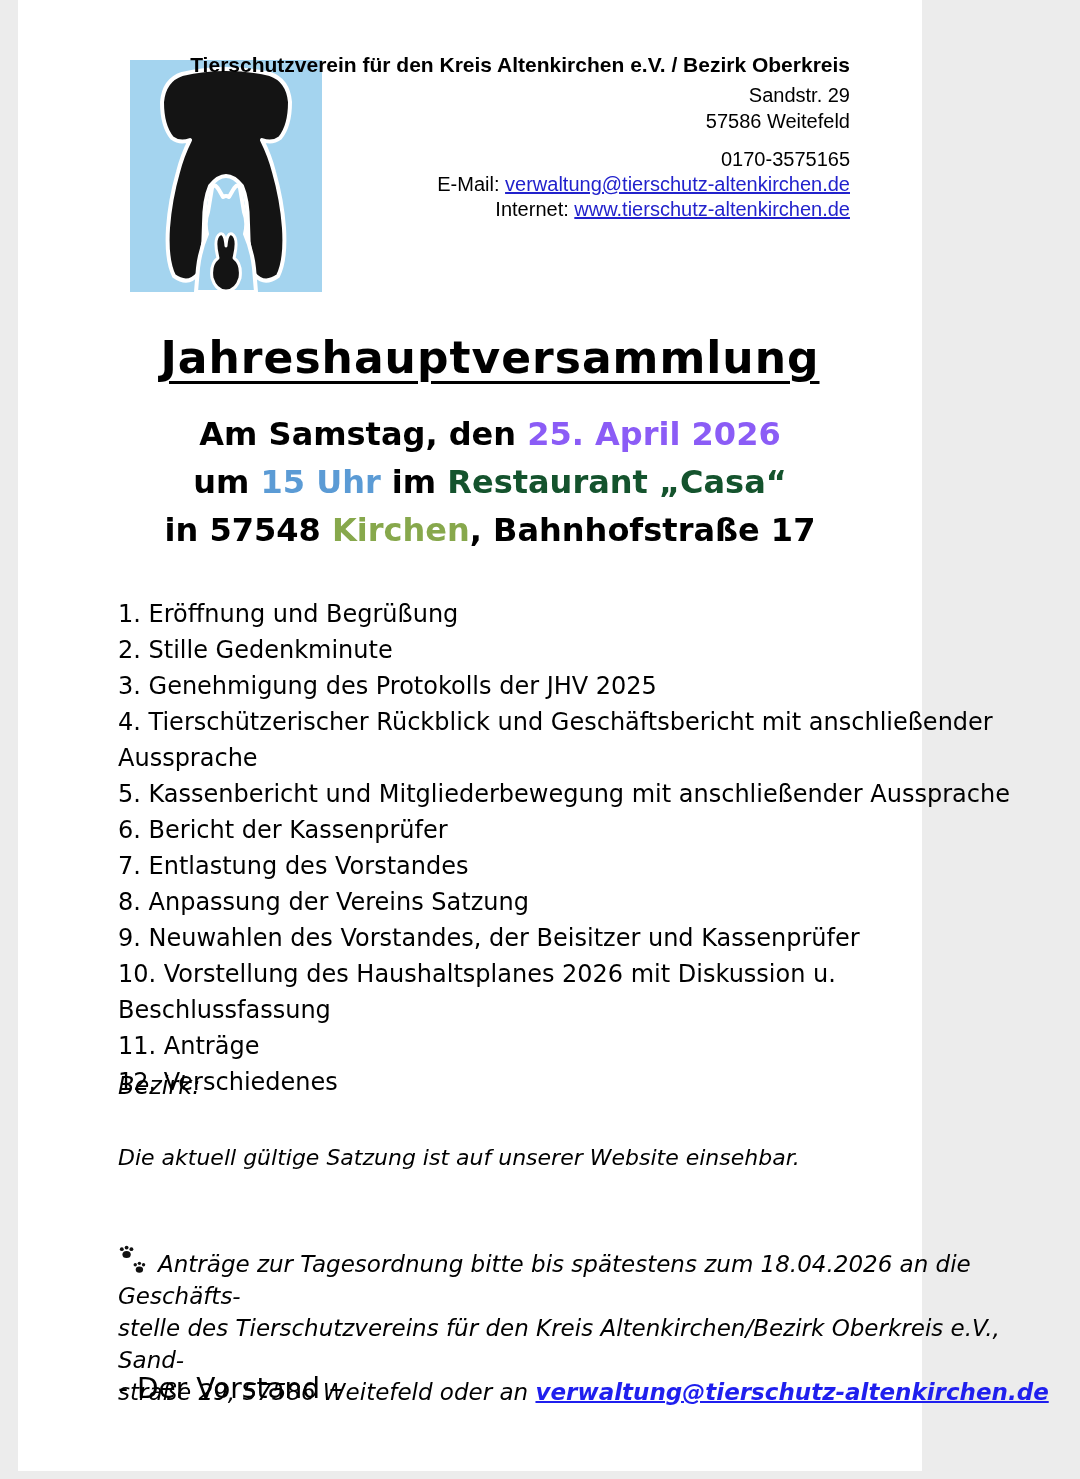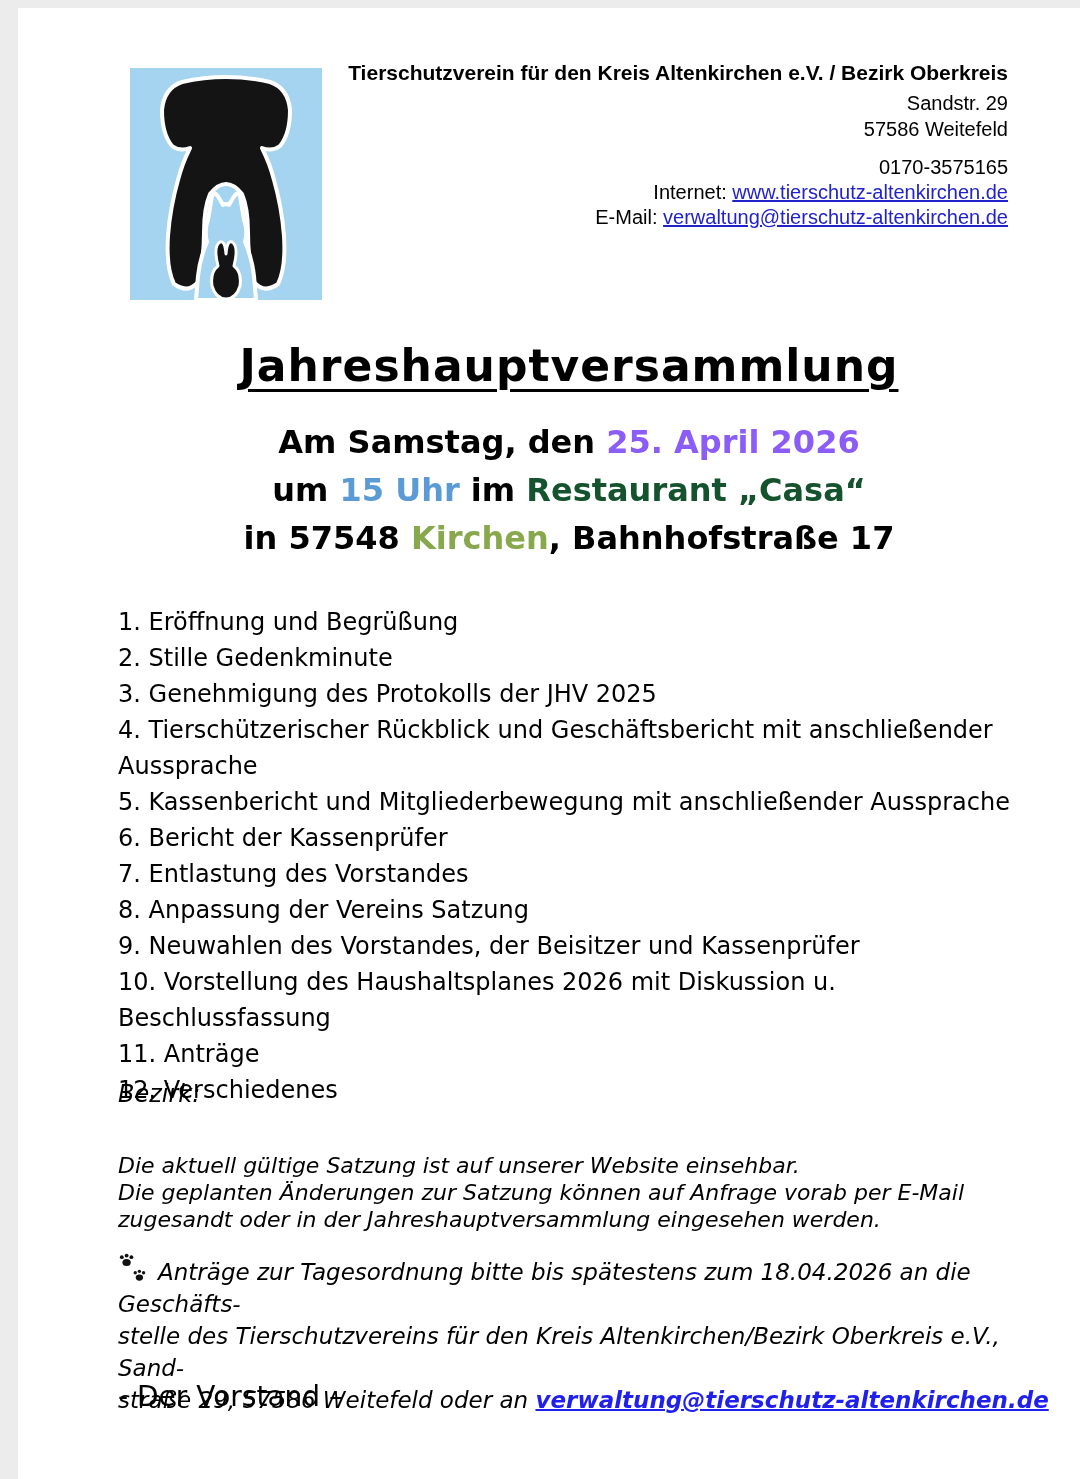--- a/index.html
+++ b/index.html
@@ -5,22 +5,22 @@
   * { margin:0; padding:0; box-sizing:border-box; }
   html,body { width:1080px; height:1479px; }
   body {
     background:#ECECEC;
     font-family:"DejaVu Sans", sans-serif;
     color:#000;
     position:relative;
     overflow:hidden;
   }
   .paper {
-    position:absolute; left:18px; top:8px;
-    width:1062px; height:1471px;
+    position:absolute; left:18px; top:0;
+    width:904px; height:1471px;
     background:#FFFFFF;
   }
 
   
   .logo {
     position:absolute; left:112px; top:60px;
     width:192px; height:232px;
   }
   .logo svg { display:block; width:100%; height:100%; }
 
@@ -124,22 +124,22 @@
            Q97,172 102,174 Q109,178 104,198
            Q112,204 110,218 Q106,231 96,231 Q86,231 82,218 Q80,204 88,198 Z"></path>
     </svg>
   </div>
 
   <div class="header-text">
     <div class="org-name">Tierschutzverein für den Kreis Altenkirchen e.V. / Bezirk Oberkreis</div>
     <div>Sandstr. 29</div>
     <div>57586 Weitefeld</div>
     <div class="phone">0170-3575165</div>
+    <div class="contact-line"><span>E-Mail:</span> <a class="hlink">verwaltung@tierschutz-altenkirchen.de</a></div>
     <div class="contact-line"><span>Internet:</span> <a class="hlink">www.tierschutz-altenkirchen.de</a></div>
-    <div class="contact-line"><span>E-Mail:</span> <a class="hlink">verwaltung@tierschutz-altenkirchen.de</a></div>
   </div>
 
   <div class="title"><span>Jahreshauptversammlung</span></div>
 
   <div class="meeting">
     <div><span>Am Samstag, den</span> <span class="c-red">25. April 2026</span></div>
     <div><span>um</span> <span class="c-blue">15 Uhr</span> <span>im</span> <span class="c-orange">Restaurant „Casa“</span></div>
     <div><span>in 57548</span> <span class="c-green">Kirchen</span><span>, Bahnhofstraße 17</span></div>
   </div>
 
@@ -155,21 +155,20 @@
     <div class="agenda-item">9. Neuwahlen des Vorstandes, der Beisitzer und Kassenprüfer</div>
     <div class="agenda-item">10. Vorstellung des Haushaltsplanes 2026 mit Diskussion u. Beschlussfassung</div>
     <div class="agenda-item">11. Anträge</div>
     <div class="agenda-item">12. Verschiedenes</div>
   </div>
 
   <div class="hinweis">
     <div class="hinweis-label">Bezirk:</div>
     <div class="hinweis-body">
       <div>Die aktuell gültige Satzung ist auf unserer Website einsehbar.</div>
-      <div>Die geplanten Änderungen zur Satzung können auf Anfrage vorab per E-Mail zugesandt oder in der Jahreshauptversammlung eingesehen werden.</div>
     </div>
   </div>
 
   <div class="antraege">
     <div><svg class="paw-icon" viewBox="0 0 36 40" xmlns="http://www.w3.org/2000/svg">
           <g fill="#111">
             <ellipse cx="10" cy="13" rx="5.2" ry="4.4"></ellipse>
             <circle cx="4" cy="6.5" r="2.4"></circle>
             <circle cx="10" cy="4.5" r="2.4"></circle>
             <circle cx="16" cy="6.5" r="2.4"></circle>

